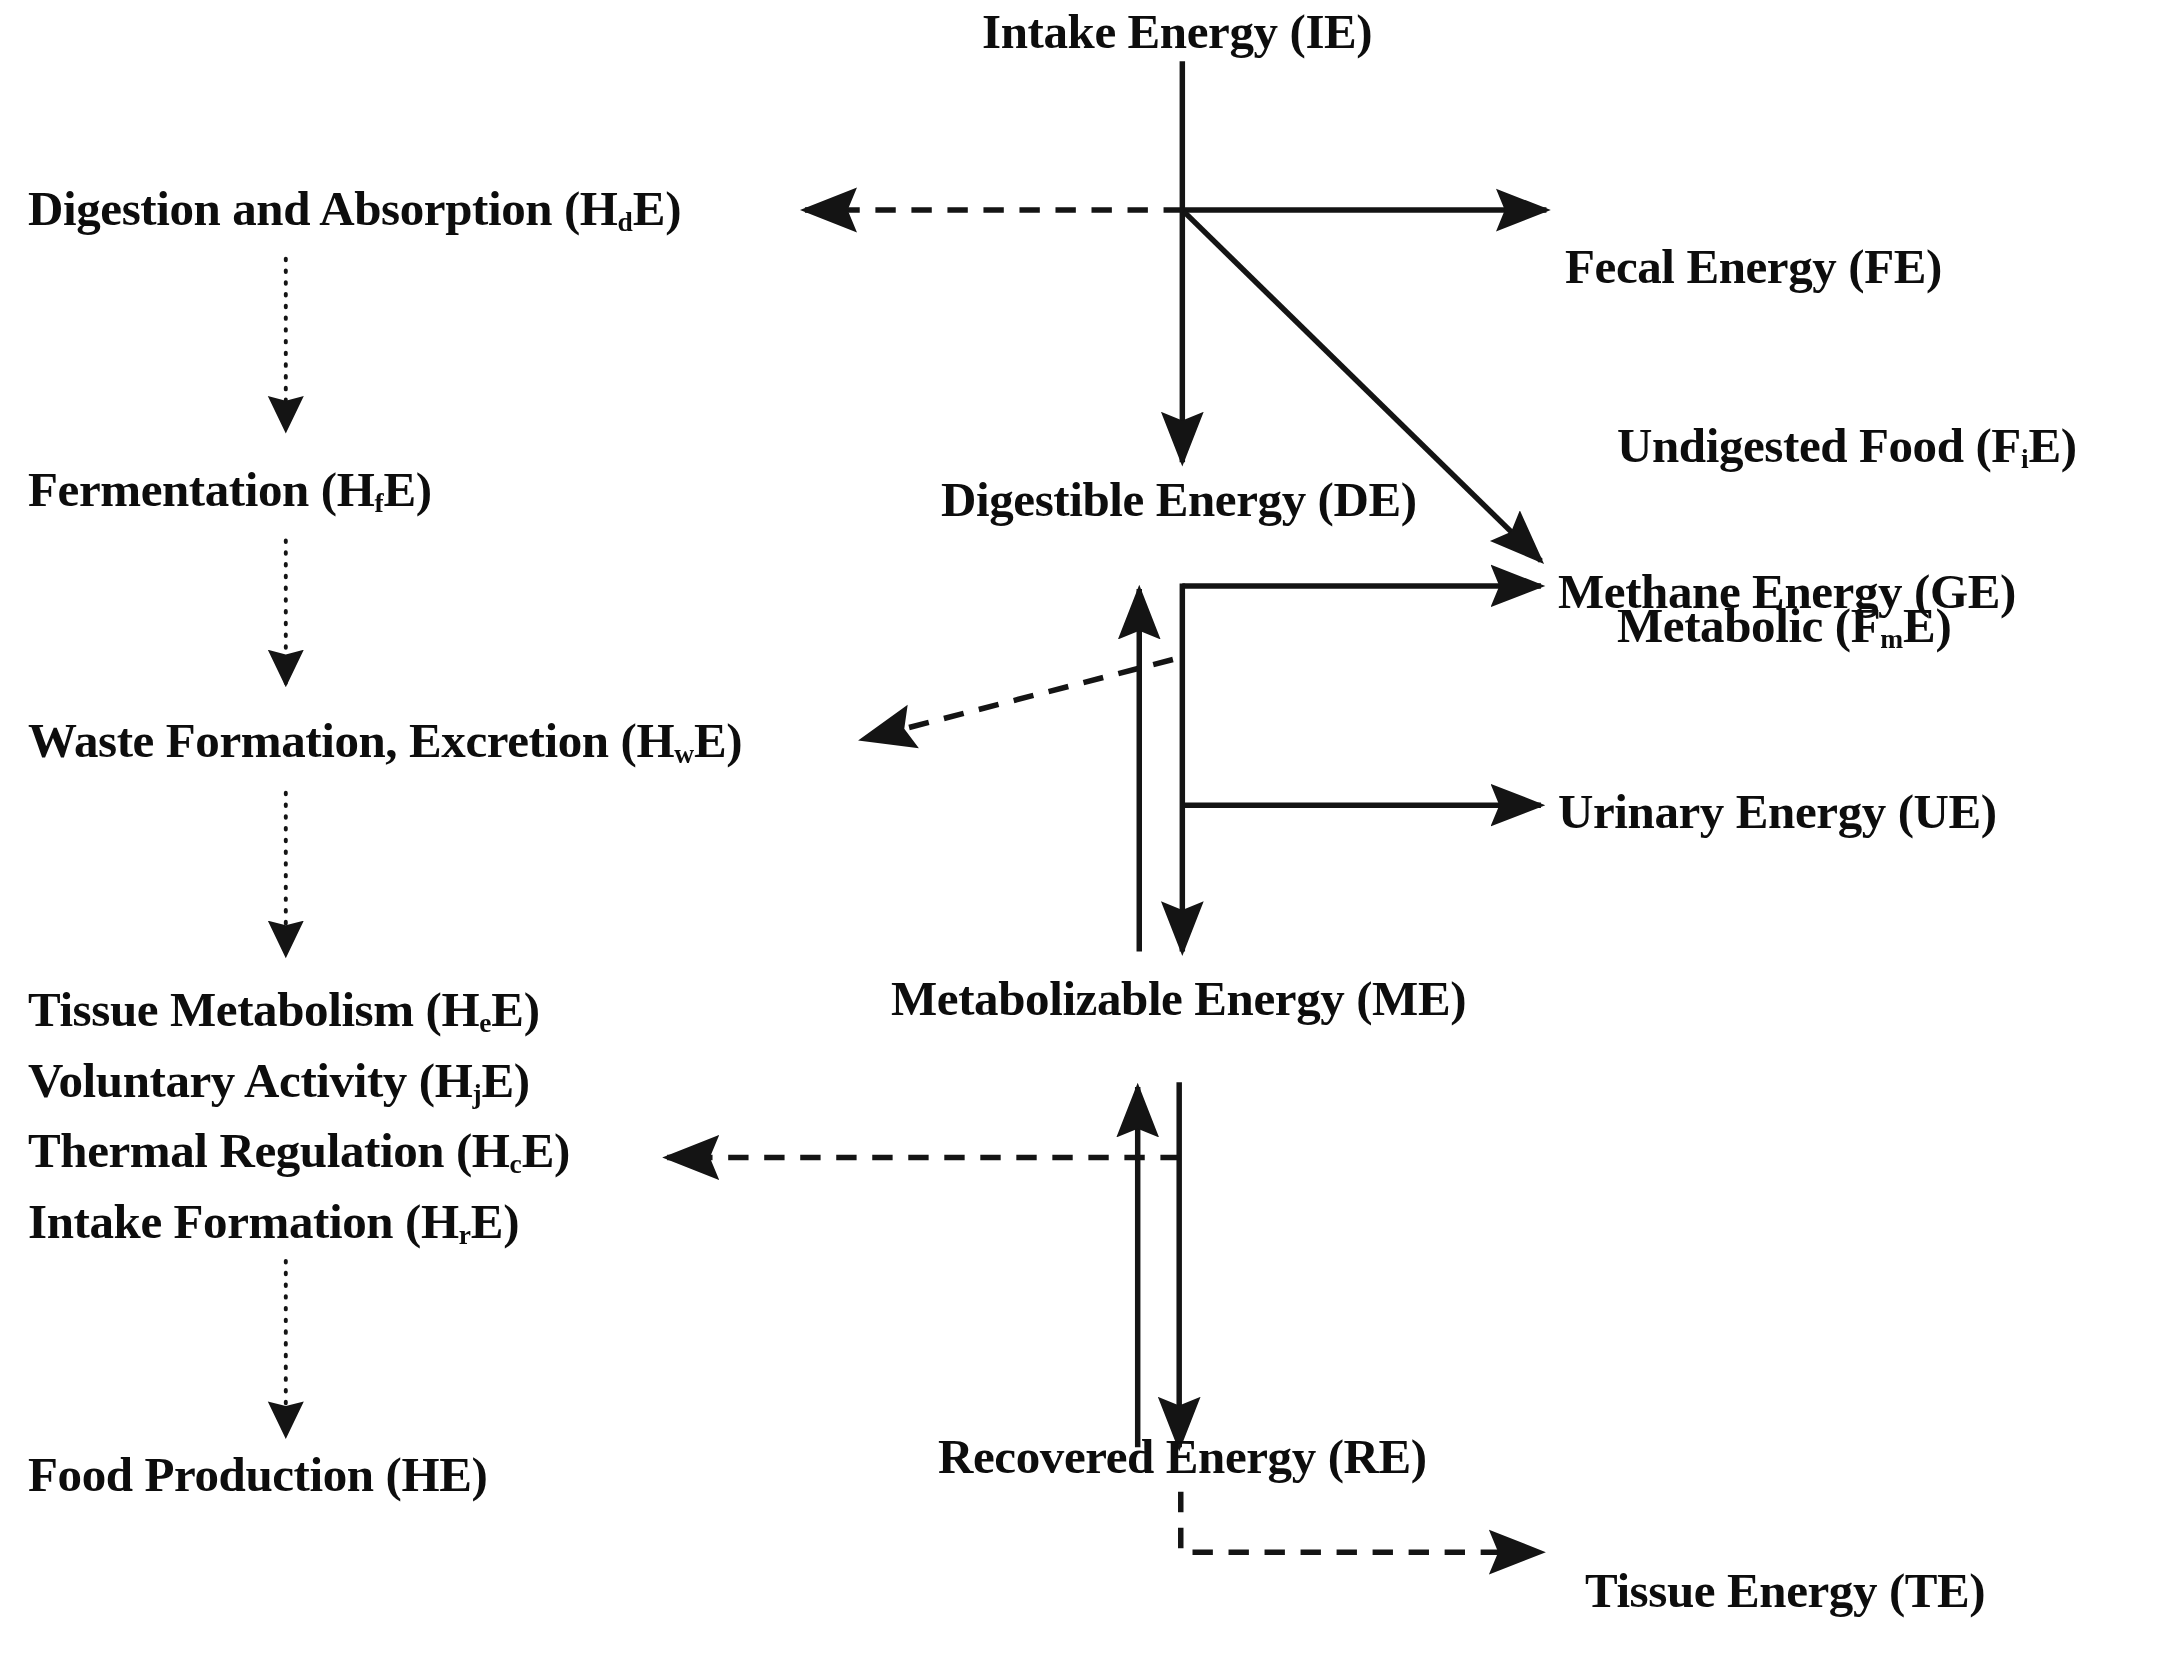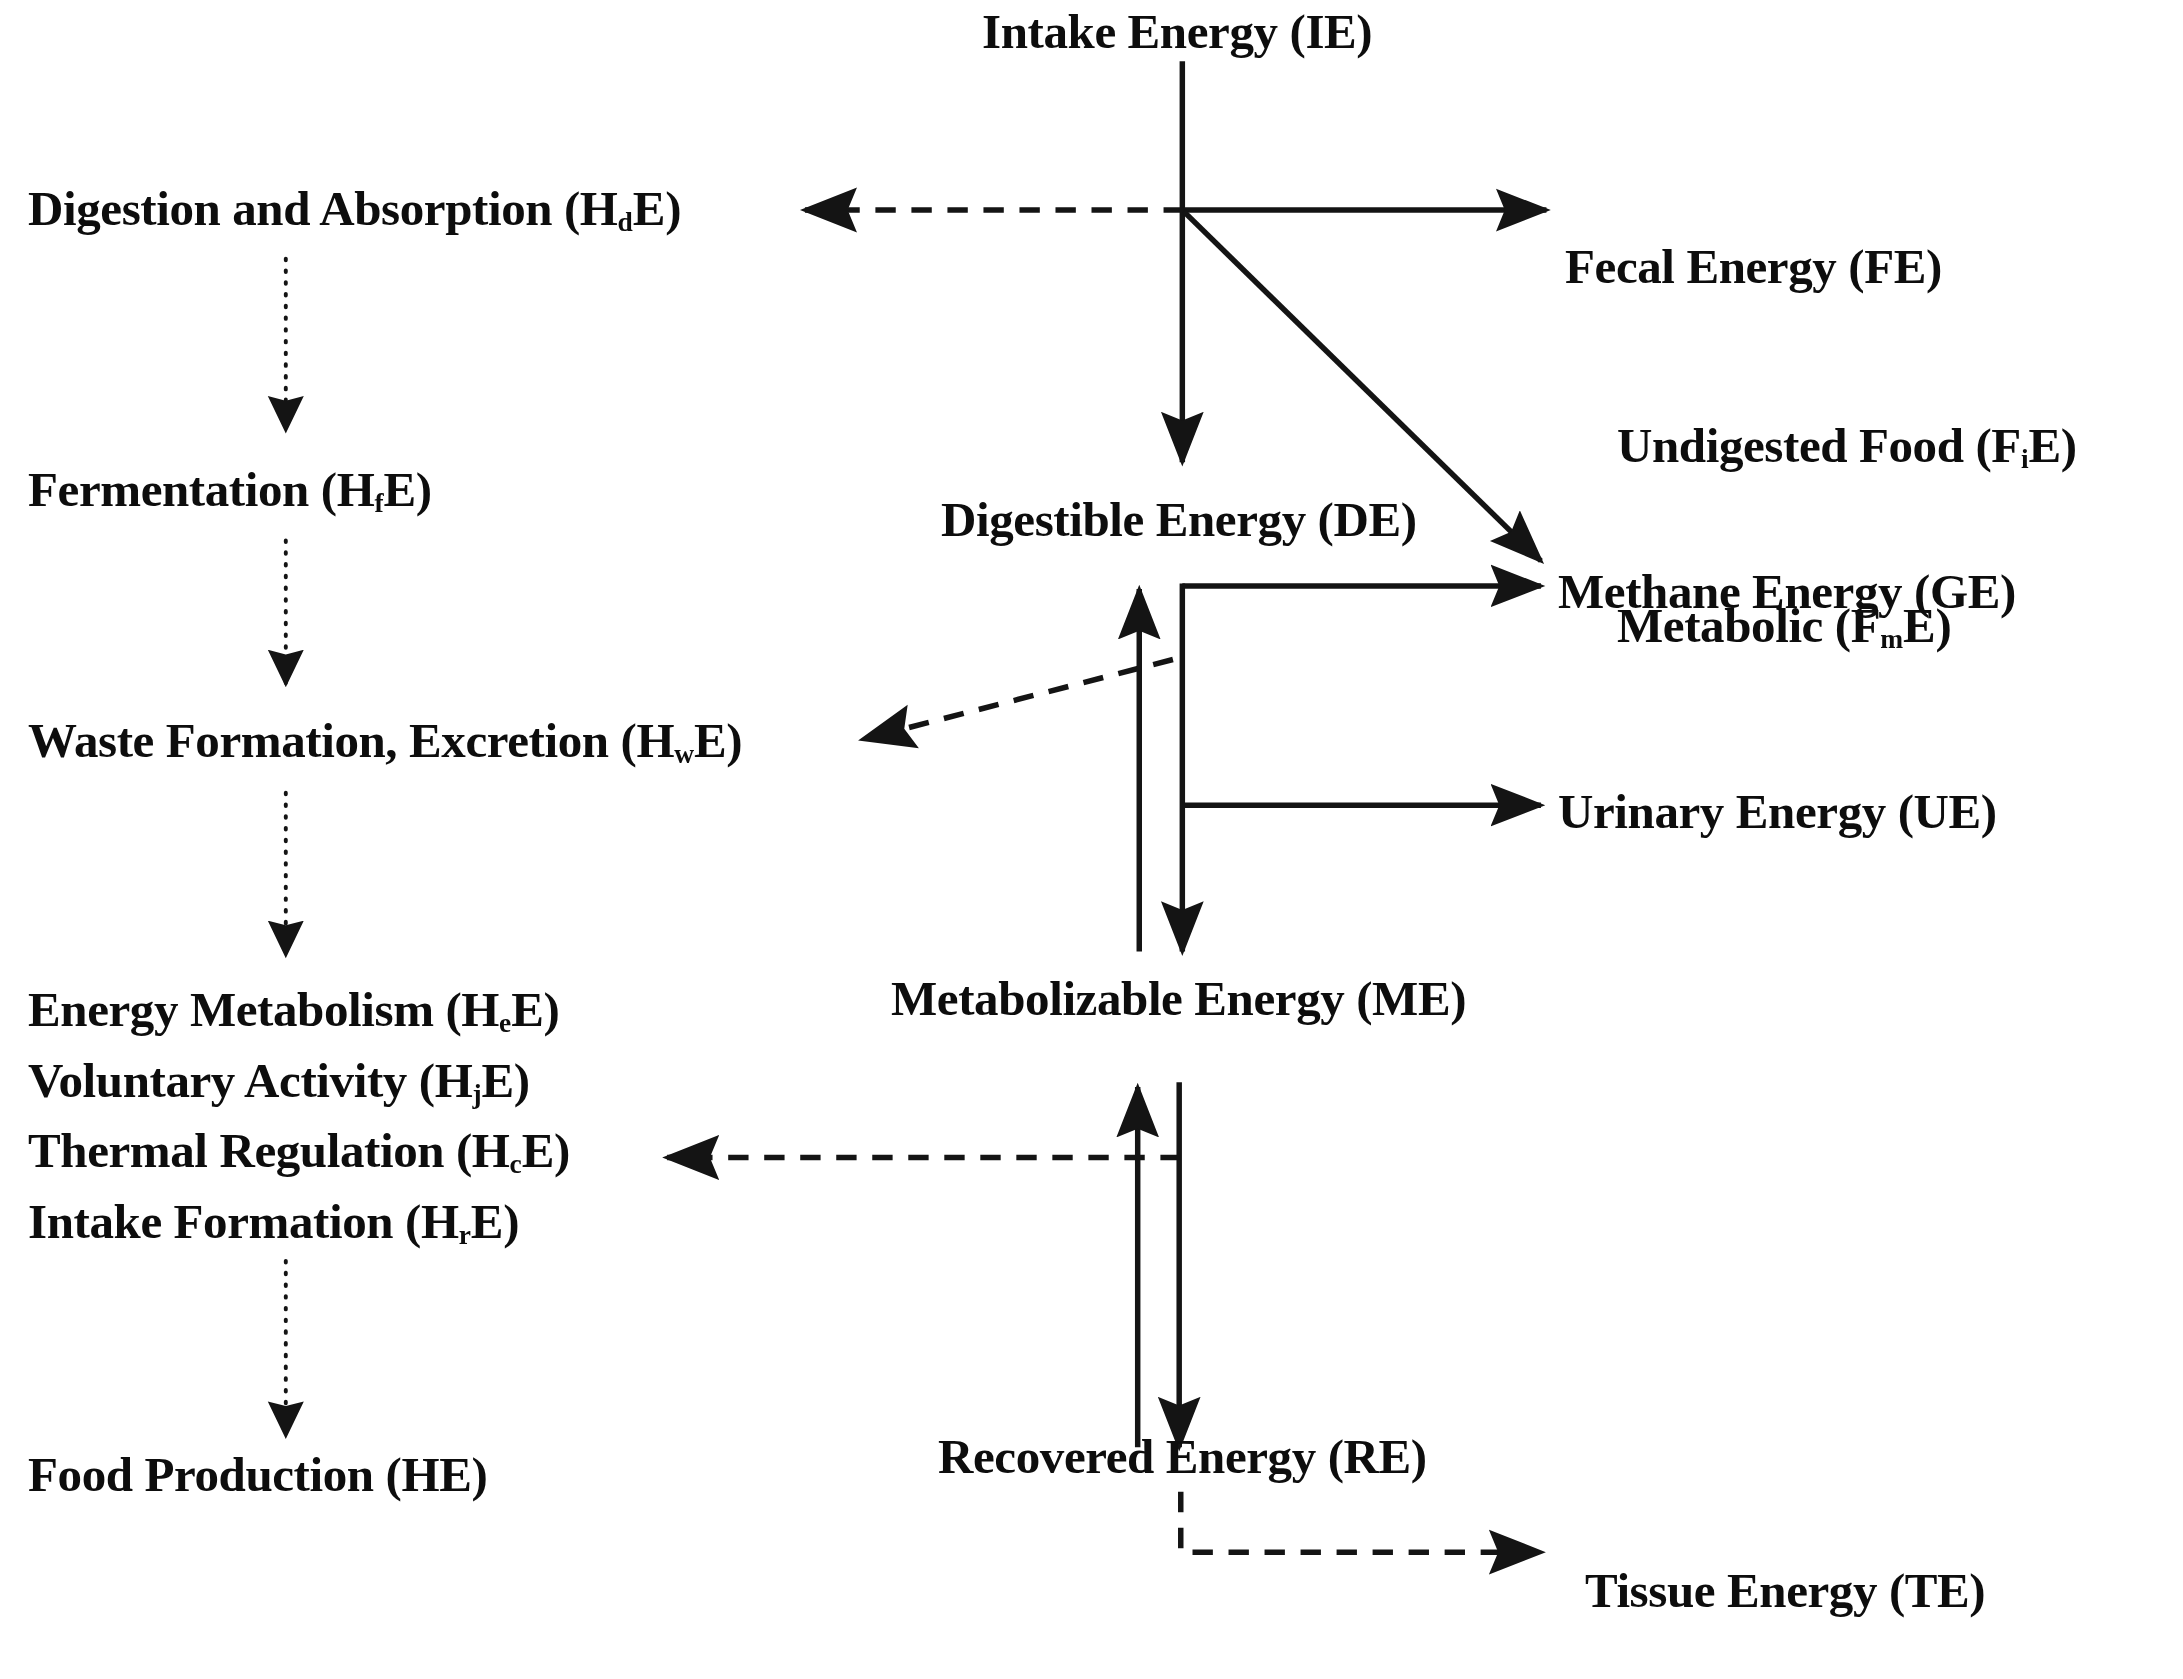--- a/index.html
+++ b/index.html
@@ -91,21 +91,21 @@
 
     <line x1="365" y1="690" x2="365" y2="872" stroke="#141414" stroke-width="5" stroke-dasharray="2 13" stroke-linecap="round" marker-end="url(#ahdot)"></line>
 
     <line x1="365" y1="1012" x2="365" y2="1218" stroke="#141414" stroke-width="5" stroke-dasharray="2 13" stroke-linecap="round" marker-end="url(#ahdot)"></line>
 
     <line x1="365" y1="1610" x2="365" y2="1832" stroke="#141414" stroke-width="5" stroke-dasharray="2 13" stroke-linecap="round" marker-end="url(#ahdot)"></line>
   </svg>
 
   <div class="node" style="left:982px; top:1.6px;">Intake Energy (IE)</div>
 
-  <div class="node" style="left:941px; top:490px;">Digestible Energy (DE)</div>
+  <div class="node" style="left:941px; top:470px;">Digestible Energy (DE)</div>
 
   <div class="node" style="left:891px; top:969px;">Metabolizable Energy (ME)</div>
 
   <div class="node" style="left:938px; top:1427px;">Recovered Energy (RE)</div>
 
   <div class="node" style="left:1558px; top:562px;">Methane Energy (GE)</div>
 
   <div class="node" style="left:1558px; top:782px;">Urinary Energy (UE)</div>
 
   <div class="node" style="left:1565px; top:117px;">
@@ -120,21 +120,21 @@
     
     
   </div>
 
   <div class="node" style="left:28px; top:179px;"><span>Digestion and Absorption (H</span><sub>d</sub><span>E)</span></div>
 
   <div class="node" style="left:28px; top:460px;text-align:center;"><span>Fermentation (H</span><sub>f</sub><span>E)</span></div>
 
   <div class="node" style="left:28px; top:711px;"><span>Waste Formation, Excretion (H</span><sub>w</sub><span>E)</span></div>
 
-  <div class="node" style="left:28px; top:980px;"><span>Energy Metabolism (H</span><sub>e</sub><span>E)</span></div>
+  <div class="node" style="left:28px; top:980px;"><span>Tissue Metabolism (H</span><sub>e</sub><span>E)</span></div>
 
   <div class="node" style="left:28px; top:1051px;"><span>Voluntary Activity (H</span><sub>j</sub><span>E)</span></div>
 
   <div class="node" style="left:28px; top:1121px;"><span>Thermal Regulation (H</span><sub>c</sub><span>E)</span></div>
 
   <div class="node" style="left:28px; top:1192px;"><span>Intake Formation (H</span><sub>r</sub><span>E)</span></div>
 
   <div class="node" style="left:28px; top:1445px;">Food Production (HE)</div>
 
 </div>

